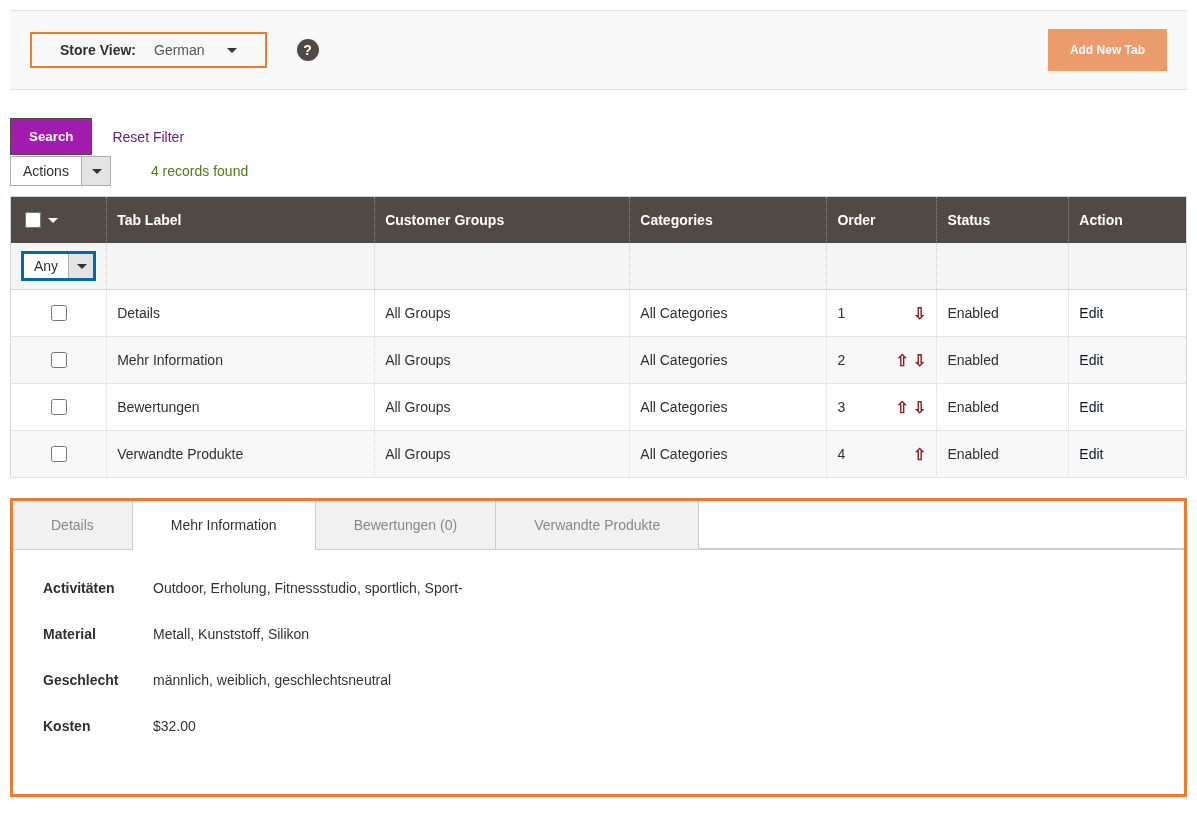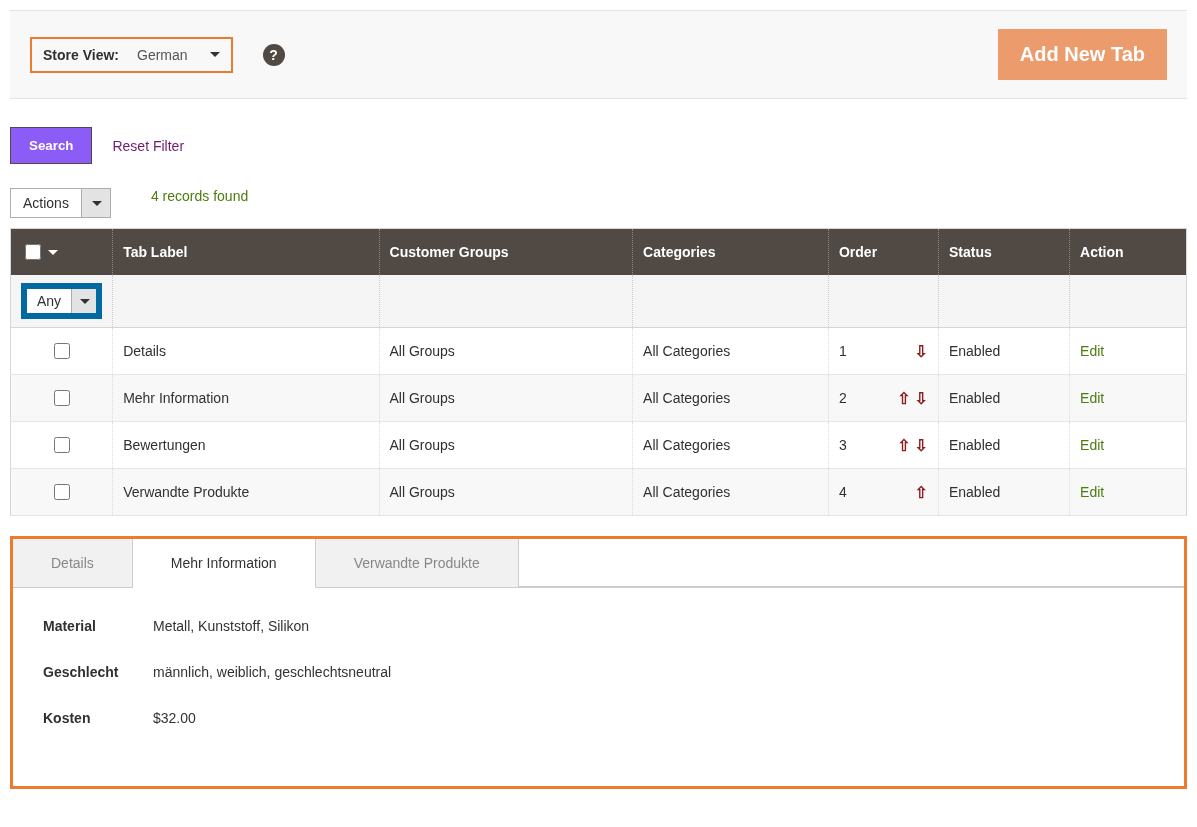--- a/index.html
+++ b/index.html
@@ -18,21 +18,21 @@
     border-right: none;
     padding: 18px 20px;
     display: flex;
     align-items: center;
     justify-content: space-between;
   }
   .store-view-wrap {
     display: inline-flex;
     align-items: center;
     border: 2px solid #eb7b2d;
-    padding: 8px 11px;
+    padding: 8px 28px;
     text-align: right;
   }
   .store-view-label { font-weight: 600; margin-right: 18px; }
   .store-view-value { color: #555; margin-right: 20px; }
   .dropdown-arrow {
     width: 0; height: 0;
     border-left: 5px solid transparent;
     border-right: 5px solid transparent;
     border-top: 5px solid #333;
     display: inline-block;
@@ -48,46 +48,46 @@
     justify-content: center;
     font-weight: bold;
     font-size: 14px;
     margin-left: 30px;
   }
   .add-btn {
     background: #eb9b6c;
     color: #fff;
     border: none;
     padding: 14px 22px;
-    font-size: 20px;
+    font-size: 12px;
     font-weight: 600;
     cursor: pointer;
   }
   .filter-row {
     display: flex;
     align-items: center;
     margin-top: 28px;
   }
   .search-btn {
-    background: #8b5cf6;
+    background: #a21caf;
     color: #fff;
     border: 1px solid #514943;
     padding: 10px 18px;
     font-weight: 600;
     cursor: pointer;
   }
   .reset-link {
     color: #701a75;
     margin-left: 20px;
     cursor: pointer;
   }
   .actions-row {
     display: flex;
-    align-items: flex-start;
-    margin-top: 24px;
+    align-items: center;
+    margin-top: 1px;
     margin-bottom: 10px;
   }
   .actions-select {
     display: inline-flex;
     border: 1px solid #adadad;
   }
   .actions-select .label {
     padding: 6px 12px;
     background: #fff;
   }
@@ -117,21 +117,21 @@
   table.grid thead th:last-child { border-right: none; }
   table.grid tr.filter td {
     background: #f5f5f5;
     padding: 8px 10px;
     border-right: 1px dotted #ccc;
     border-bottom: 1px solid #d6d6d6;
   }
   table.grid tr.filter td:last-child { border-right: none; }
   .any-select {
     display: inline-flex;
-    border: 6px solid #0369a1;
+    border: 3px solid #0369a1;
   }
   .any-select .label { padding: 4px 10px; background:#fff; }
   .any-select .arrow-box {
     background: #e3e3e3;
     padding: 4px 6px;
     border-left: 1px solid #adadad;
     display:flex; align-items:center;
   }
   table.grid tbody tr td {
     padding: 12px 10px;
@@ -143,21 +143,21 @@
   .col-check { width: 70px; text-align:center; }
   .col-order { width: 110px; }
   .order-cell { display:flex; justify-content:space-between; align-items:center; }
   .arrow-group { display:flex; gap:4px; }
   .arrow-up, .arrow-down {
     color: #8b2020;
     font-size: 16px;
     font-weight: bold;
     cursor: pointer;
   }
-  .edit-link { color: #4d7c0f; cursor:pointer; }
+  .edit-link { color: #0f172a; cursor:pointer; }
   input[type=checkbox] {
     width: 16px; height: 16px;
   }
   .header-check-wrap {
     display:inline-flex; align-items:center;
   }
   .header-check-wrap .dropdown-arrow {
     border-top-color:#fff; margin-left:4px;
   }
 
@@ -329,24 +329,29 @@
         <td>Enabled</td>
         <td><span class="edit-link">Edit</span></td>
       </tr>
     </tbody>
 </table>
 
 <div class="preview-box">
   <div class="preview-tabs" id="preview-tabs">
       <div class="preview-tab">Details</div>
       <div class="preview-tab active">Mehr Information</div>
+      <div class="preview-tab">Bewertungen (0)</div>
       <div class="preview-tab">Verwandte Produkte</div>
       <div class="preview-tabs-spacer"></div>
     </div>
   <div class="attr-list" id="attr-list">
+      <div class="attr-row">
+        <div class="attr-label">Activitäten</div>
+        <div class="attr-value">Outdoor, Erholung, Fitnessstudio, sportlich, Sport-</div>
+      </div>
       <div class="attr-row">
         <div class="attr-label">Material</div>
         <div class="attr-value">Metall, Kunststoff, Silikon</div>
       </div>
       <div class="attr-row">
         <div class="attr-label">Geschlecht</div>
         <div class="attr-value">männlich, weiblich, geschlechtsneutral</div>
       </div>
       <div class="attr-row">
         <div class="attr-label">Kosten</div>

